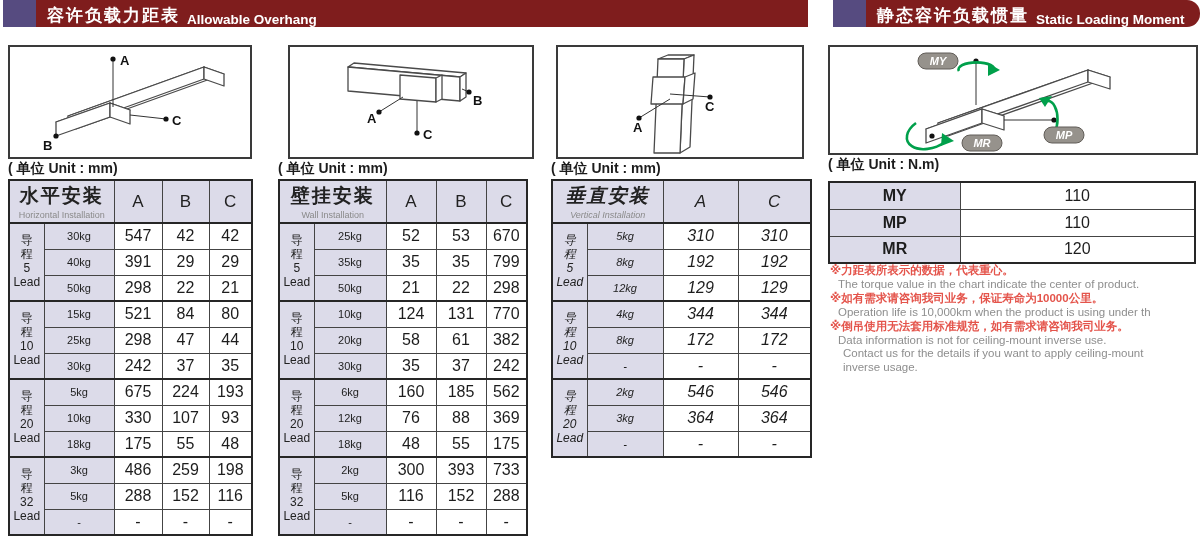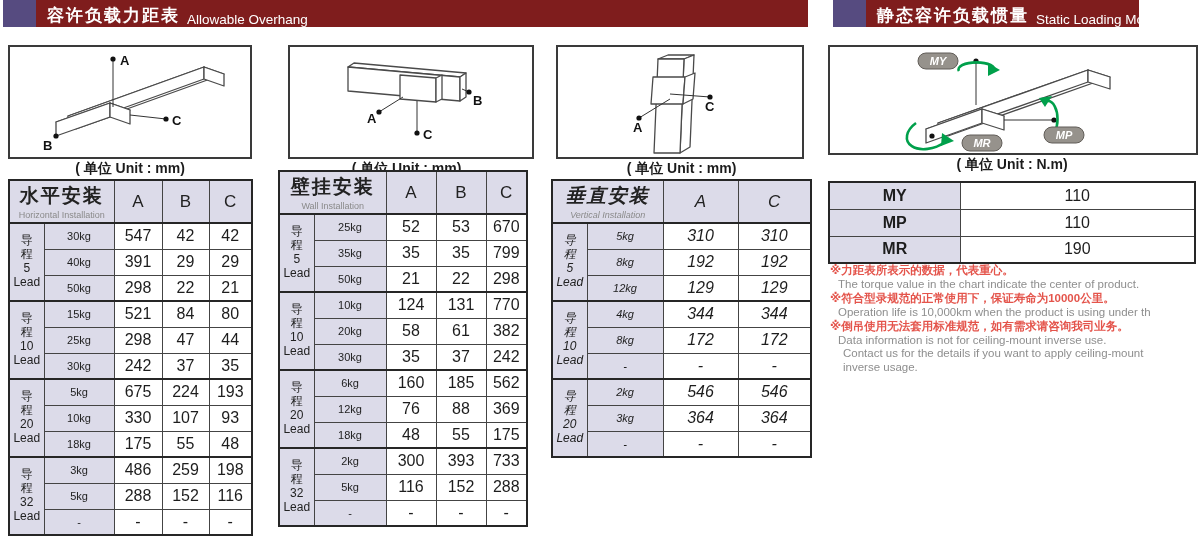--- a/index.html
+++ b/index.html
@@ -2,24 +2,24 @@
 <html><head>
 <meta charset="utf-8">
 <style>
   * { margin:0; padding:0; box-sizing:border-box; }
   body { background:#fff; }
   .page { position:relative; width:1200px; height:542px; background:#fff; overflow:hidden;
           font-family:"Liberation Sans","DejaVu Sans",sans-serif; color:#222; }
   .bar { position:absolute; top:0; height:27px; background:#7f1d1d; display:flex; align-items:flex-end; }
   .sq { width:33px; height:27px; background:#564b80; flex:0 0 auto; }
   .bar-zh { color:#fff; font-weight:bold; font-size:17px; margin-left:11px; letter-spacing:2px; white-space:nowrap; }
-  .bar-en { color:#fff; font-weight:normal; font-size:13.5px; margin-left:7px; white-space:nowrap; }
+  .bar-en { color:#fff; font-weight:bold; font-size:13.5px; margin-left:7px; white-space:nowrap; }
   .dbox { position:absolute; border:2px solid #3a3a3a; background:#fff; }
   .dbox svg { display:block; width:100%; height:100%; }
-  .unit { position:absolute; font-size:14px; font-weight:600; color:#1c1c1c; text-align:center; white-space:nowrap; }
+  .unit { position:absolute; font-size:14px; font-weight:600; color:#1c1c1c; text-align:left; white-space:nowrap; }
   table.dt { position:absolute; border-collapse:collapse; table-layout:fixed; border:2px solid #262626; }
   .dt th, .dt td { border:1px solid #444; text-align:center; vertical-align:middle; padding:0; overflow:hidden; }
   .dt thead th { background:#dcdbe9; height:43px; border-bottom:2px solid #262626; }
   .dt tbody tr { height:26px; }
   .dt td { font-size:16px; color:#1d1d1d; background:#fff; }
   .dt tr.g td { border-top:2px solid #262626; }
   .dt td.lead, .dt td.w { background:#dcdbe9; }
   td.lead { white-space:pre-line; font-size:12px; line-height:1.15; color:#222; }
   td.w { font-size:11px; }
   .nm-zh { font-size:19px; font-weight:bold; color:#222; letter-spacing:2px; }
@@ -46,21 +46,21 @@
 </head>
 <body>
 
 <div class="page">
 
   <div class="bar" style="left:3px; width:805px;">
     <div class="sq"></div>
     <span class="bar-zh">容许负载力距表</span>
     <span class="bar-en">Allowable Overhang</span>
   </div>
-  <div class="bar" style="left:833px; width:306px;">
+  <div class="bar" style="left:833px; width:367px;border-radius:13px;">
     <div class="sq"></div>
     <span class="bar-zh">静态容许负载惯量</span>
     <span class="bar-en">Static Loading Moment</span>
   </div>
 
   <div class="dbox" style="left:8px; top:45px; width:244px; height:114px;">
     <svg viewBox="0 0 240 110" preserveAspectRatio="none">
       <polygon class="shape" points="58,69 194,20 214,27 78,76"></polygon>
       <polygon class="shape" points="58,69 58,81 194,32 194,20"></polygon>
       <polygon class="shape" points="194,20 214,27 214,39 194,32"></polygon>
@@ -250,21 +250,21 @@
         </tr>
       <tr>
           <td class="w">-</td>
           <td class="v">-</td>
           <td class="v">-</td>
           <td class="v">-</td>
         </tr>
     </tbody>
   </table>
 
-  <table class="dt" style="left:278px; top:170px; width:250px;">
+  <table class="dt" style="left:278px; top:179px; width:250px;">
     <colgroup>
         <col style="width:35px">
         <col style="width:72px">
         <col style="width:50px">
         <col style="width:50px">
         <col>
       </colgroup>
     <thead>
       <tr>
         <th colspan="2">
@@ -455,29 +455,29 @@
       <tr>
           <td class="ml">MY</td>
           <td class="mv">110</td>
         </tr>
       <tr>
           <td class="ml">MP</td>
           <td class="mv">110</td>
         </tr>
       <tr>
           <td class="ml">MR</td>
-          <td class="mv">190</td>
+          <td class="mv">120</td>
         </tr>
     </tbody>
   </table>
 
   <div class="notes">
     <div class="note nzh">※力距表所表示的数据，代表重心。</div>
     <div class="note nen">The torque value in the chart indicate the center of product.</div>
-    <div class="note nzh">※符合型录规范的正常使用下，保证寿命为10000公里。</div>
+    <div class="note nzh">※如有需求请咨询我司业务，保证寿命为10000公里。</div>
     <div class="note nen">Operation life is 10,000km when the product is using under th</div>
     <div class="note nzh">※倒吊使用无法套用标准规范，如有需求请咨询我司业务。</div>
     <div class="note nen">Data information is not for ceiling-mount inverse use.</div>
     <div class="note nen2">Contact us for the details if you want to apply ceiling-mount</div>
     <div class="note nen2">inverse usage.</div>
   </div>
 
 </div>
 
 </body></html>

